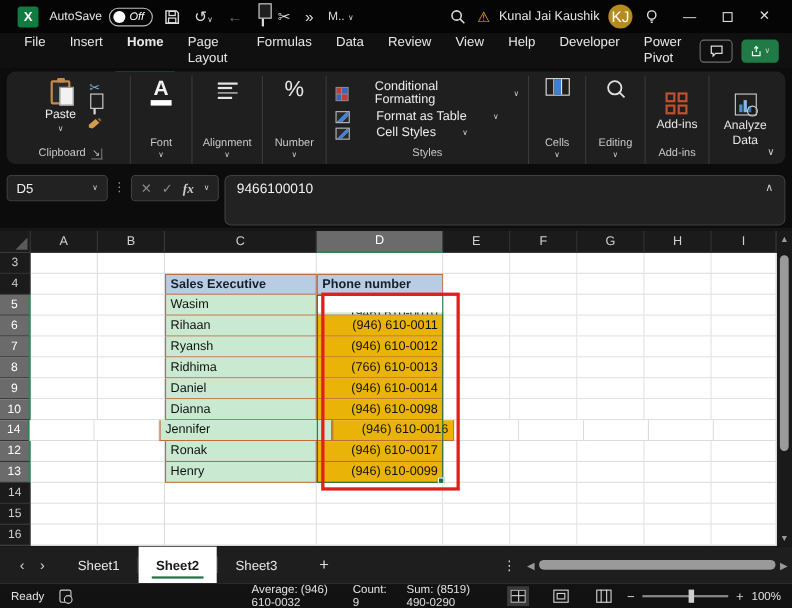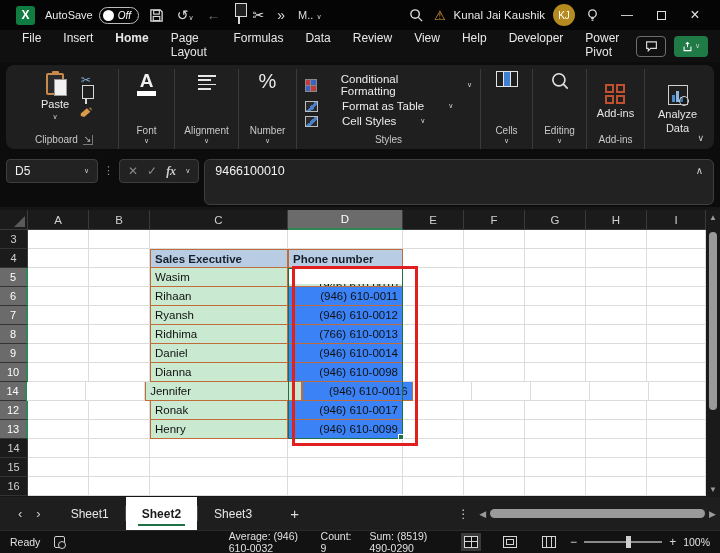--- a/index.html
+++ b/index.html
@@ -14,21 +14,21 @@
   .toggle .knob { width:11px; height:11px; background:#fff; border-radius:50%; }
   .toggle .tg-label { font-size:10px; color:#fff; }
   .qat { display:flex; align-items:center; gap:13px; color:#dcdcdc; }
   .qat .ic { font-size:14px; line-height:1; cursor:default; }
   .chev { font-size:7px; color:#cfcfcf; }
   .dim { color:#6f6f6f; }
   .blue-ic { color:#7fb2e0; }
   .spacer { flex:1; }
   .user { display:flex; align-items:center; gap:8px; font-size:11.5px; }
   .warn-ic { color:#e8a33d; font-size:13px; }
-  .avatar { width:22px; height:22px; border-radius:50%; background:#b58a1e; color:#fff; font-size:10px; display:flex; align-items:center; justify-content:center; }
+  .avatar { width:22px; height:22px; border-radius:50%; background:#b58a1e; color:#fff; font-size:14px; display:flex; align-items:center; justify-content:center; }
   .win-btns { display:flex; align-items:center; gap:0; }
   .win-btn { width:34px; height:28px; display:flex; align-items:center; justify-content:center; color:#e0e0e0; }
   .maxbox { width:9px; height:9px; border:1px solid #e0e0e0; }
 
   
   .menubar { height:32px; background:#101010; display:flex; align-items:center; padding:0 12px; gap:2px; }
   .menu-tab { padding:6px 10px; font-size:12px; color:#e8e8e8; border-bottom:2.5px solid transparent; cursor:default; }
   .menu-tab.active { font-weight:bold; border-bottom-color:#21a366; }
   .mb-right { margin-left:auto; display:flex; gap:8px; align-items:center; }
   .comment-btn { width:30px; height:21px; border:1px solid #6e6e6e; border-radius:4px; display:flex; align-items:center; justify-content:center; }
@@ -91,21 +91,21 @@
   .colh { height:20px; background:#1b1b1b; border-right:1px solid #3a3a3a; border-bottom:1px solid #3a3a3a; color:#d0d0d0; font-size:11.5px; display:flex; align-items:center; justify-content:center; }
   .colh.sel { background:#6b6b6b; color:#fff; border-bottom:2px solid #2e8555; }
   .grid-body { position:relative; background:#fff; }
   .grow { display:flex; height:19px; }
   .rowh { width:28px; background:#1b1b1b; border-right:1px solid #3a3a3a; border-bottom:1px solid #333; color:#d0d0d0; font-size:11px; display:flex; align-items:center; justify-content:center; }
   .rowh.sel { background:#6b6b6b; color:#fff; border-right:2px solid #2e8555; }
   .cell { border-right:1px solid #dcdcdc; border-bottom:1px solid #dcdcdc; background:#fff; font-size:11.5px; color:#111; display:flex; align-items:center; padding:0 4px; overflow:hidden; white-space:nowrap; }
   .cell.tblh { background:#b8cce4; font-weight:bold; color:#17202a; border:1px solid #bf6b3a; }
   .cell.tname { background:#c9ead1; border:1px solid #bf6b3a; border-top:none; }
   .cell.tphone { background:#cfe9d6; border:1px solid #bf6b3a; border-top:none; justify-content:flex-end; }
-  .cell.tphone.shade { background:#3b82f6; }
+  .cell.tphone.shade { background:#eab308; }
   .overlay { position:absolute; pointer-events:none; }
   .sel-border { border:1.6px solid #1e7145; }
   .fill-handle { width:6px; height:6px; background:#1e7145; border:1px solid #fff; }
   .red-rect { border:3.5px solid #e0201f; }
   .v-scroll { width:14px; background:#1a1a1a; display:flex; flex-direction:column; align-items:center; padding:3px 0; color:#9a9a9a; font-size:8px; }
   .v-thumb { width:8px; height:178px; background:#9a9a9a; border-radius:4px; margin-top:10px; }
   .v-scroll .arr-down { margin-top:auto; }
 
   
   .tabbar { height:33px; background:#1e1e1e; display:flex; align-items:stretch; font-size:12px; }

